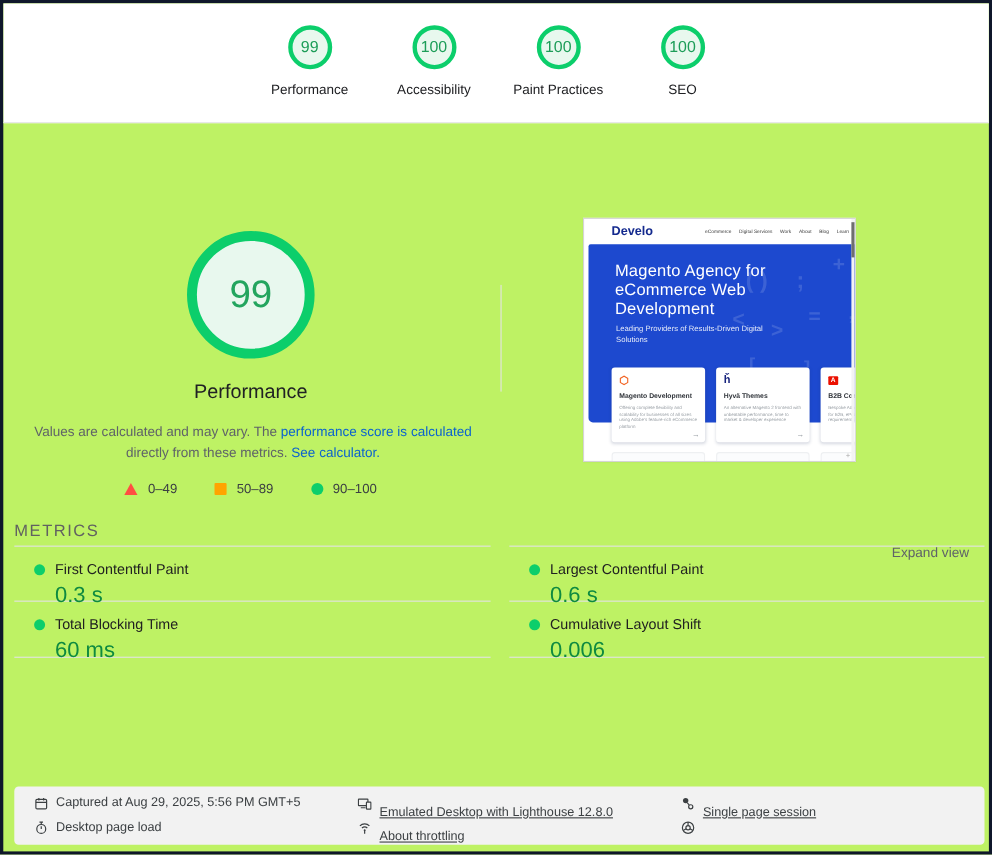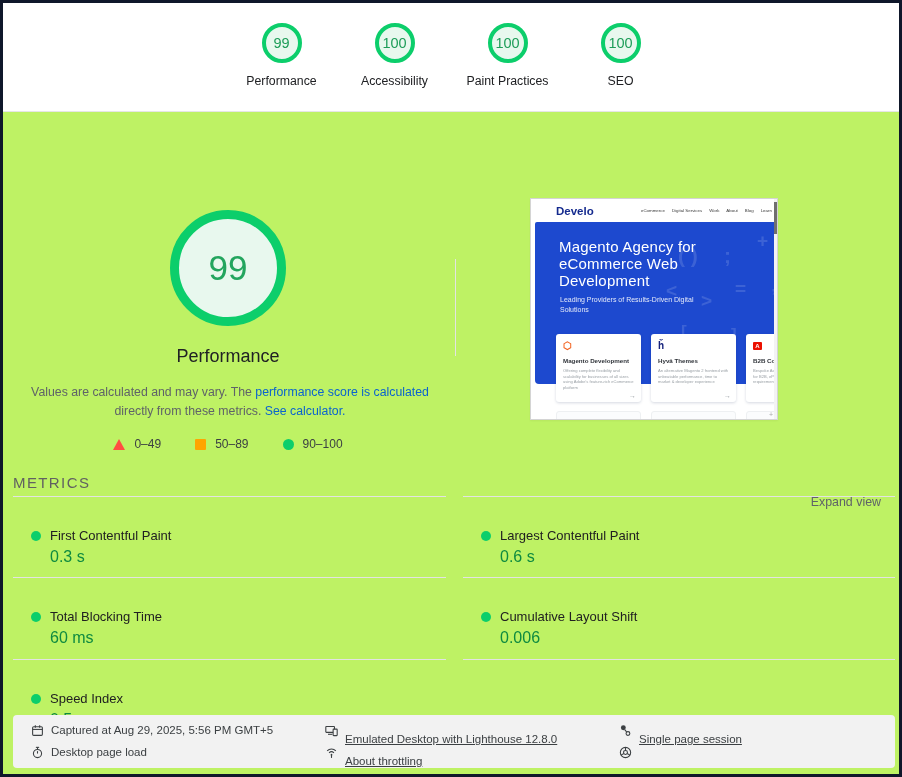--- a/index.html
+++ b/index.html
@@ -70,26 +70,26 @@
   .t-sb-track { position:absolute; right:0; top:0; width:3px; height:100%; background:#f3f3f3; }
   .t-sb-thumb { position:absolute; right:0; top:3px; width:3px; height:32px; background:#6f6f6f; }
   .t-plus { position:absolute; right:4px; bottom:1px; font-size:7px; color:#a8a8a8; }
 
   
   .metrics-label { position:absolute; left:10px; top:471px; font-size:15px; letter-spacing:1.4px; color:#616161; }
   .expand-view { position:absolute; right:18px; top:471px; font-size:12.4px; color:#5f6368; cursor:pointer;margin-top:21px; }
   .mcol { position:absolute; top:493px; }
   .mcol.left { left:10px; width:433px; }
   .mcol.right { left:460px; width:432px; }
-  .mrow { height:82px; border-bottom:1px solid #e3e3e3; padding-top:31px; }
+  .mrow { height:51px; border-bottom:1px solid #e3e3e3; padding-top:13px; }
   .mcol .mrow:first-child { border-top:1px solid #e3e3e3; }
   .mhead { display:flex; align-items:center; padding-left:18px; }
   .mdot { width:10px; height:10px; border-radius:50%; background:#0cce6b; flex:none; }
   .mname { margin-left:9px; font-size:13px; color:#212121; }
-  .mval { margin-left:37px; margin-top:5px; font-size:16px; color:#0e8a40; }
+  .mval { margin-left:37px; margin-top:5px; font-size:20px; color:#0e8a40; }
 
   
   .footer { position:absolute; left:10px; top:712px; width:882px; height:53px; background:#f2f2f2; border-radius:4px; }
   .fcol { position:absolute; top:8px; display:flex; flex-direction:column; gap:8px; }
   .fcol.c1 { left:18px; } .fcol.c2 { left:312px; } .fcol.c3 { left:606px; }
   .fitem { display:flex; align-items:center; gap:7px; font-size:11.5px; color:#3c4043; height:14px; }
   .fitem svg { width:13px; height:13px; flex:none; }
   .fitem .u { text-decoration:underline; cursor:pointer;margin-top:18px; }
 </style>
 </head>
@@ -218,27 +218,20 @@
       </div>
       <div class="mval">0.3 s</div>
     </div>
     <div class="mrow">
       <div class="mhead">
         <span class="mdot"></span>
         <span class="mname">Total Blocking Time</span>
       </div>
       <div class="mval">60 ms</div>
     </div>
-    <div class="mrow">
-      <div class="mhead">
-        <span class="mdot"></span>
-        <span class="mname">Speed Index</span>
-      </div>
-      <div class="mval">0.5 s</div>
-    </div>
   </div>
 
   <div class="mcol right">
     <div class="mrow">
       <div class="mhead">
         <span class="mdot"></span>
         <span class="mname">Largest Contentful Paint</span>
       </div>
       <div class="mval">0.6 s</div>
     </div>

